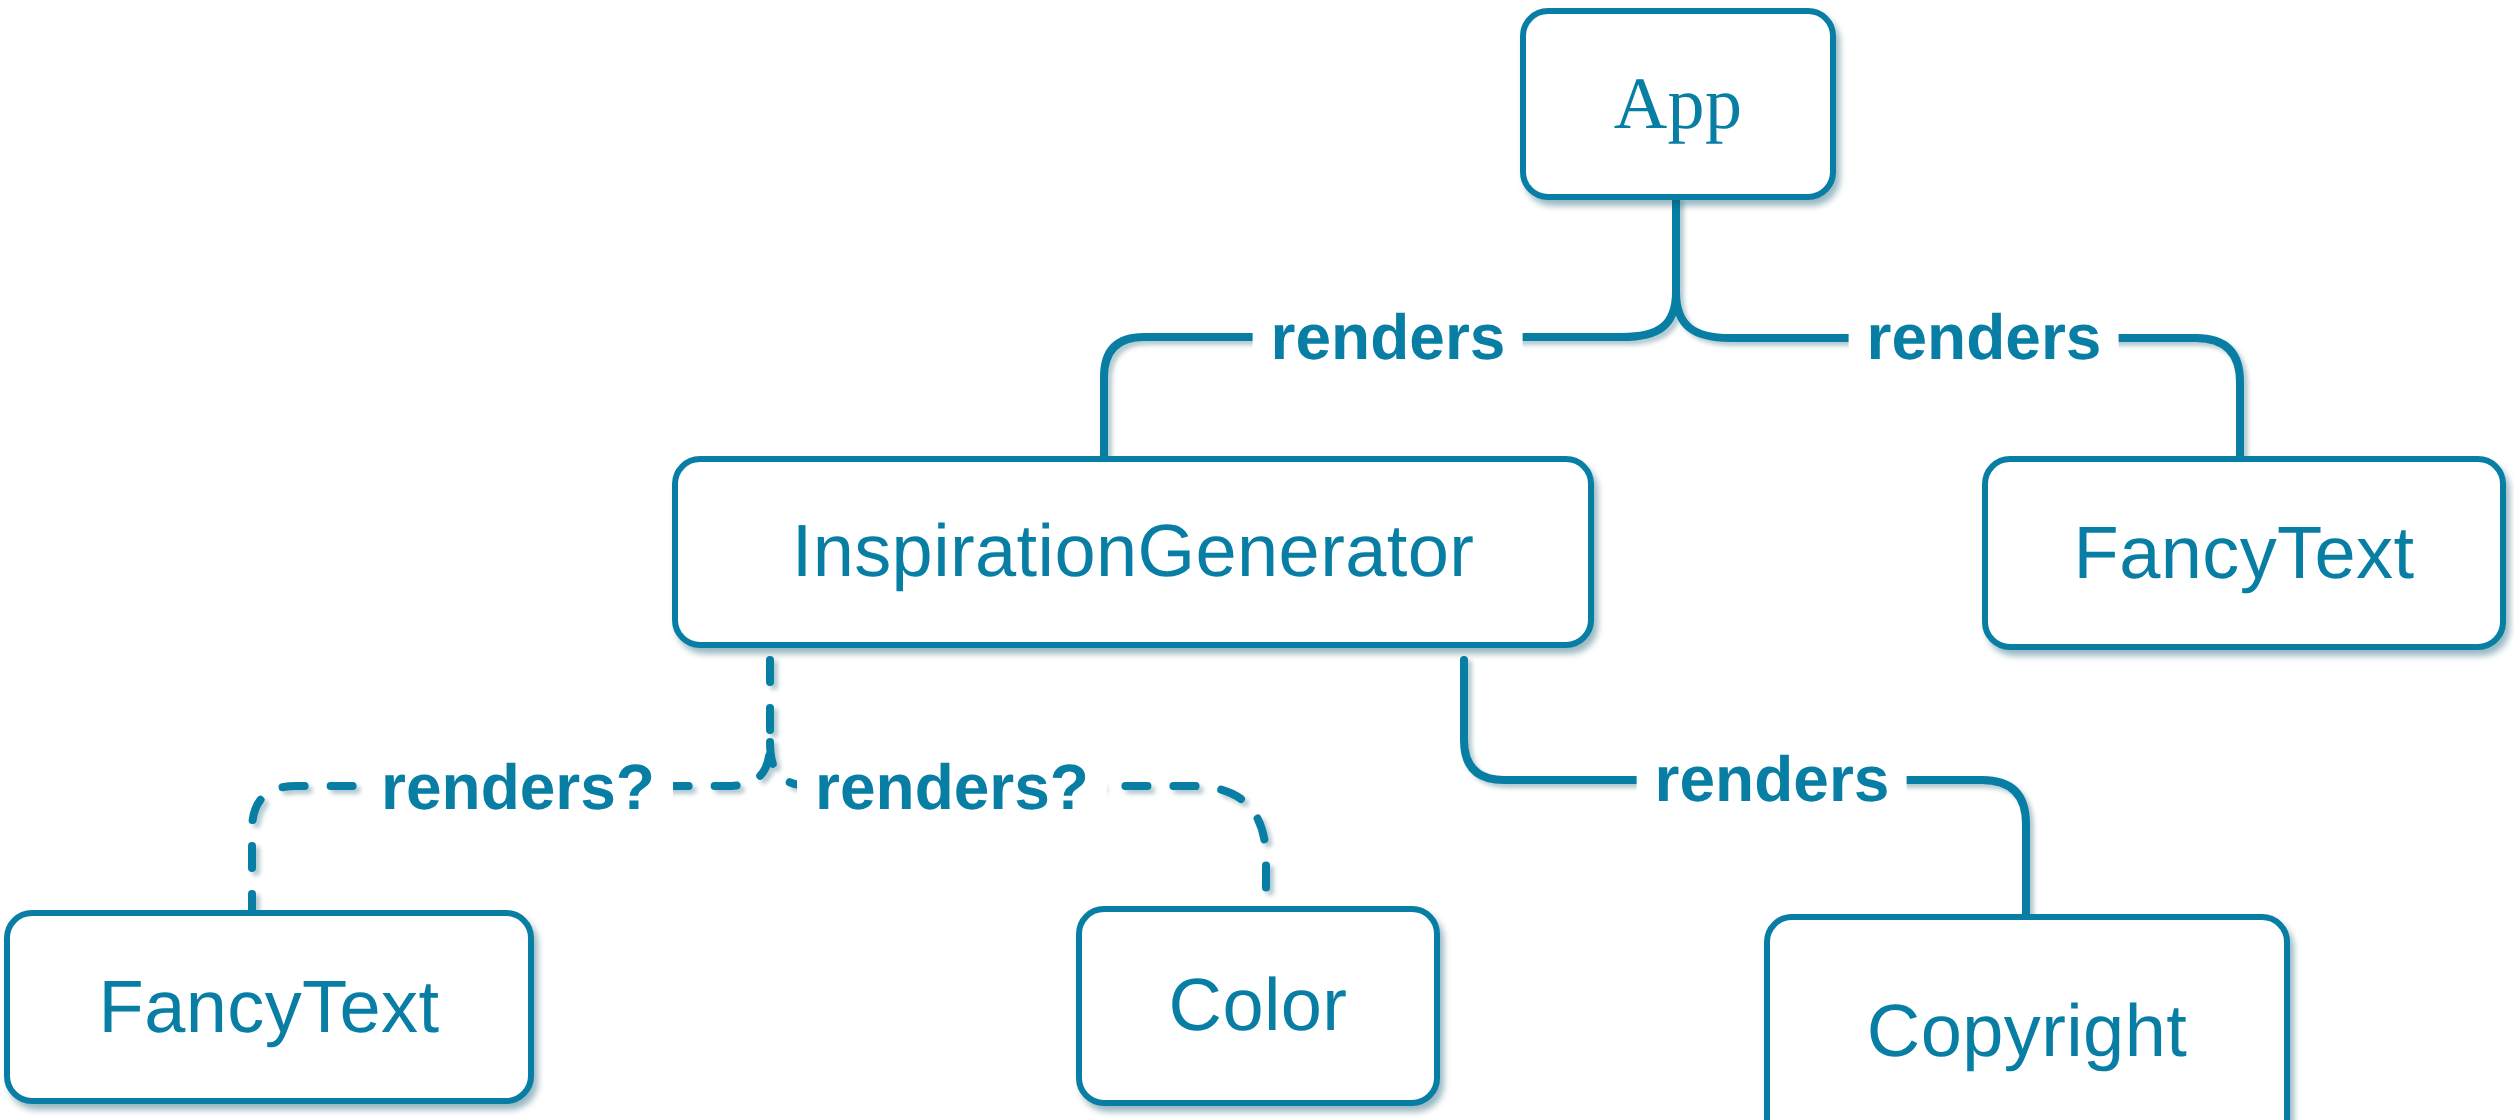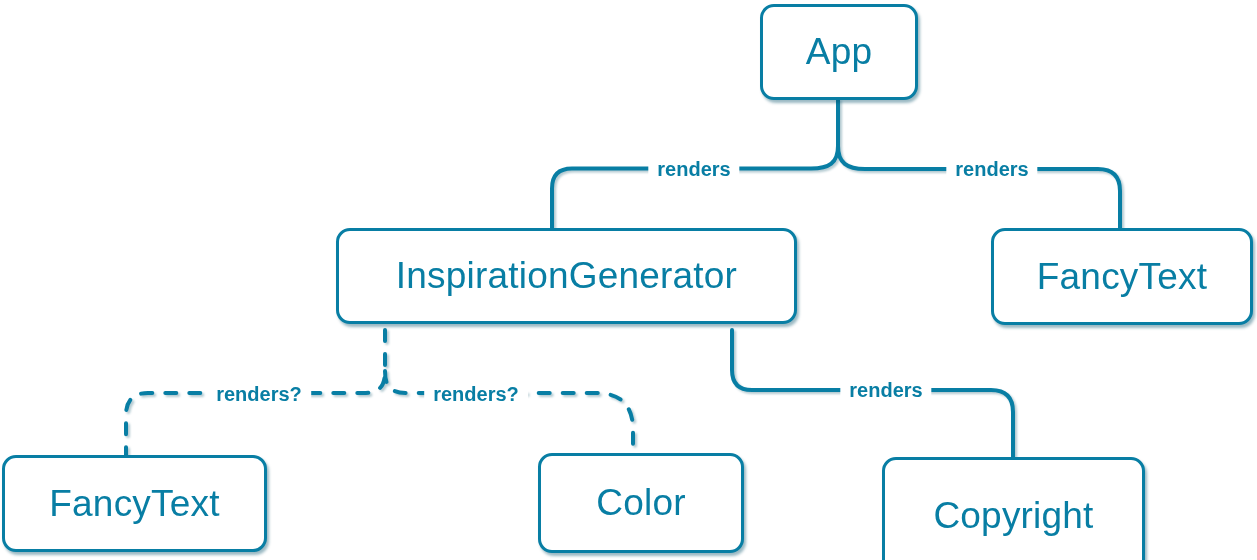--- a/index.html
+++ b/index.html
@@ -41,32 +41,32 @@
     box-shadow: 2px 3px 3px rgba(5, 79, 104, 0.40);
     display: flex;
     align-items: center;
     justify-content: center;
     color: #087ea4;
     font-size: 37px;
     font-weight: 500;
     letter-spacing: 0.2px;
     white-space: nowrap;
   }
-  .node-app        { left: 760px;  top: 4px;   width: 158px; height: 96px;  }
+  .node-app        { left: 760px;  top: 4px;   width: 158px; height: 96px; font-family: Liberation Serif, serif;  }
   .node-ig         { left: 336px;  top: 228px; width: 461px; height: 96px; }
   .node-ft-top     { left: 991px;  top: 228px; width: 262px; height: 97px;  }
   .node-ft-bottom  { left: 2px;    top: 455px; width: 265px; height: 97px;  }
-  .node-color      { left: 538px;  top: 453px; width: 206px; height: 100px; }
+  .node-color      { left: 538px;  top: 453px; width: 182px; height: 100px; }
   .node-copyright  { left: 882px;  top: 457px; width: 263px; height: 118px;  }
   .edge-label {
     position: absolute;
     transform: translate(-50%, -50%);
     background: #ffffff;
     color: #087ea4;
-    font-size: 20px;
+    font-size: 32px;
     font-weight: 700;
     line-height: 1.1;
     padding: 0 9px;
     white-space: nowrap;
   }
   .lbl-0 { left: 694px;  top: 169px; }
   .lbl-1 { left: 992px;  top: 169px; }
   .lbl-2 { left: 259px;  top: 394px; }
   .lbl-3 { left: 476px;  top: 394px; }
   .lbl-4 { left: 886px;  top: 390px; }

